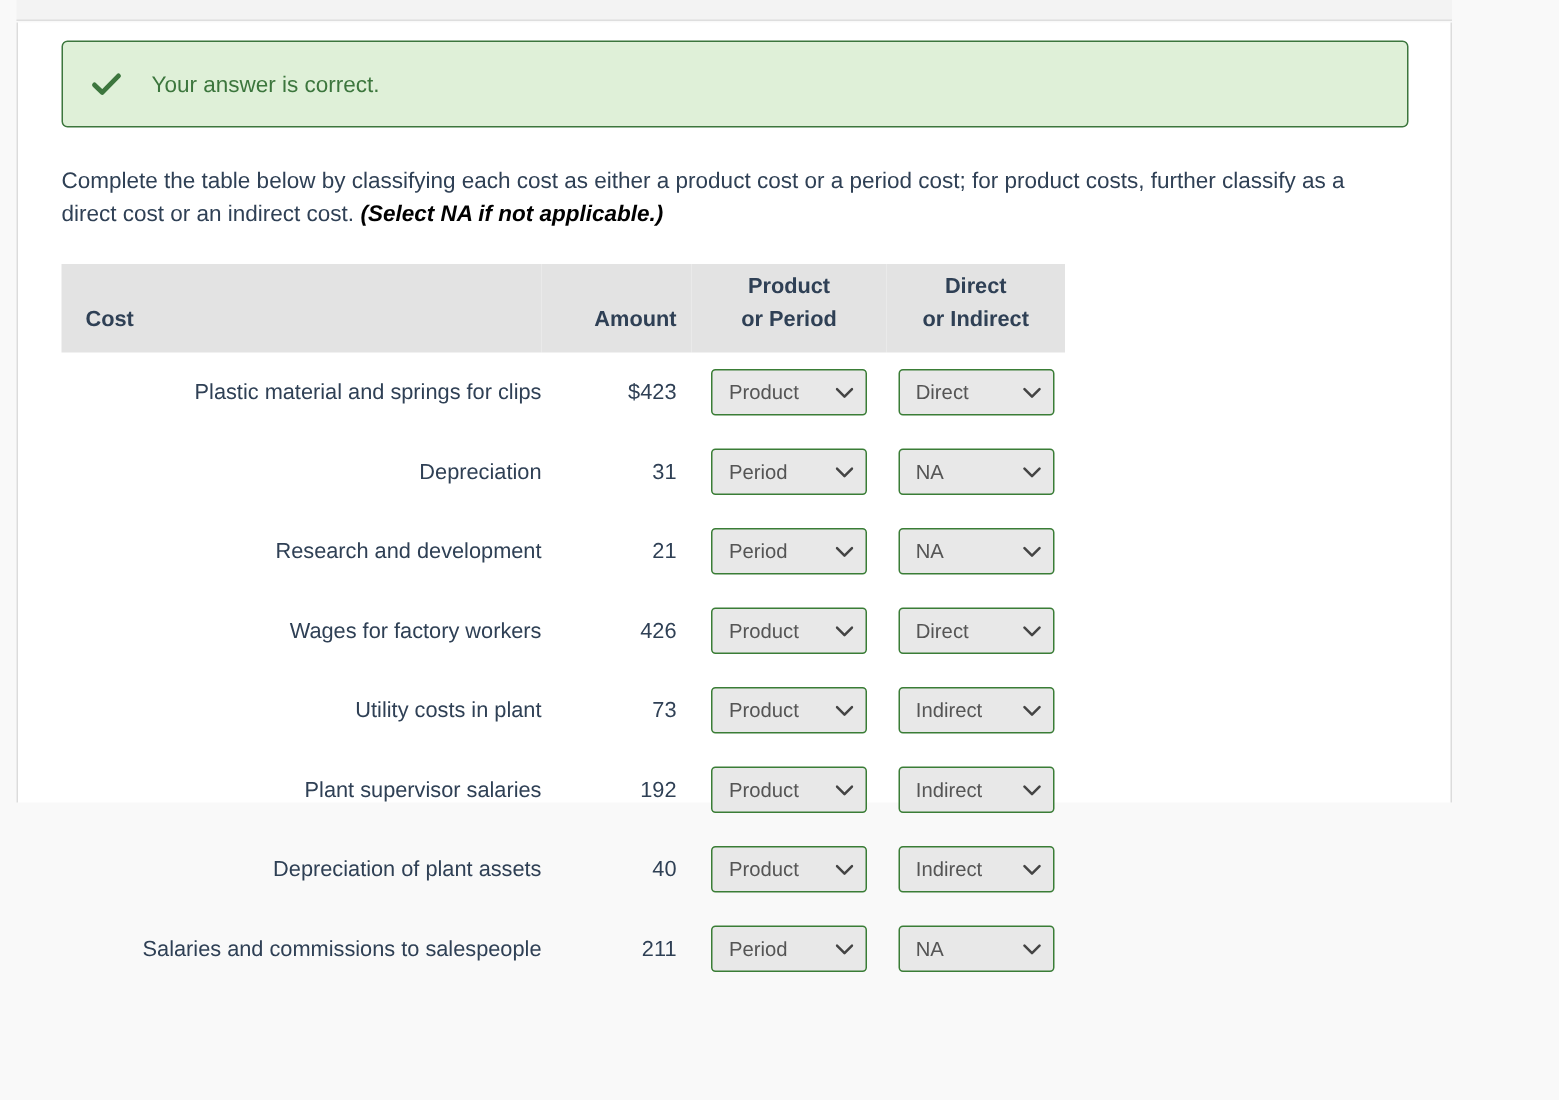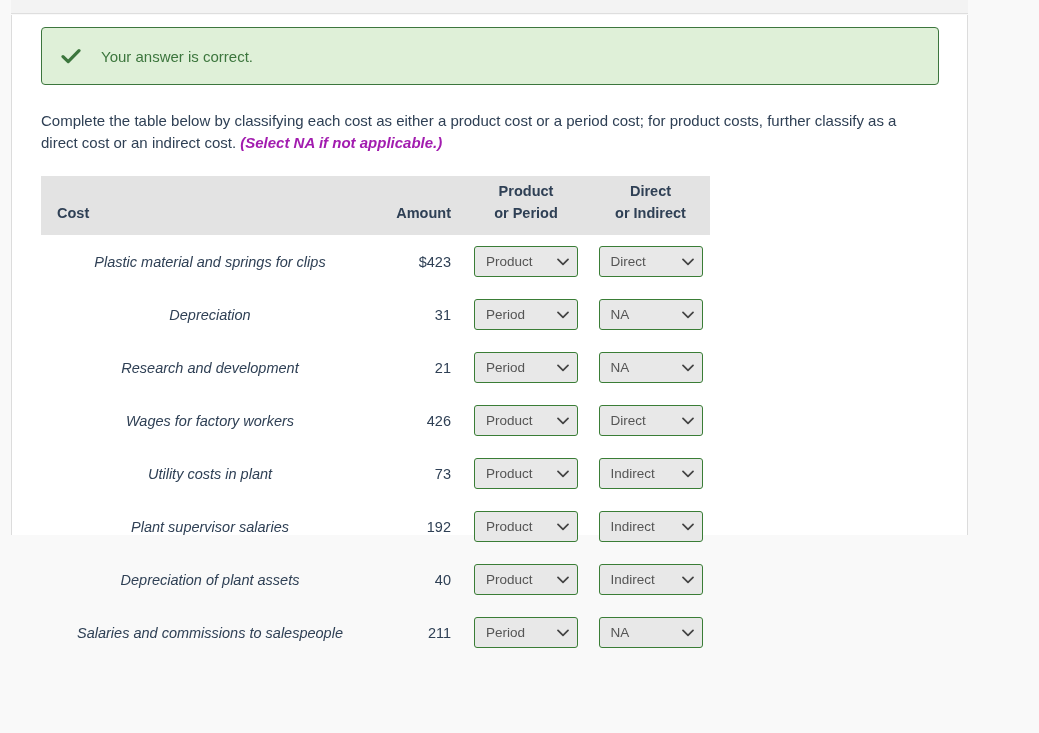--- a/index.html
+++ b/index.html
@@ -78,21 +78,21 @@
 
   
   .instruction {
     margin-top: 25px;
     width: 890px;
     color: #2f4055;
     font-size: 15px;
     line-height: 22px;
   }
   .instruction .note {
-    color: #a21caf;
+    color: #000000;
     font-weight: bold;
     font-style: italic;
   }
 
   
   table.cost-table {
     margin-top: 22px;
     border-collapse: collapse;
     table-layout: fixed;
     width: 669px;
@@ -130,23 +130,22 @@
 
   tbody td {
     padding: 0;
     height: 53px;
     vertical-align: middle;
     color: #2f4055;
     font-size: 14.5px;
     box-sizing: border-box;
   }
   tbody td.d-cost {
-    text-align: center;
+    text-align: right;
     padding-left: 18px;
-    font-style: italic;
   }
   tbody td.d-amount {
     text-align: right;
     padding-right: 10px;
   }
   tbody td.d-sel {
     text-align: center;
   }
 
   

